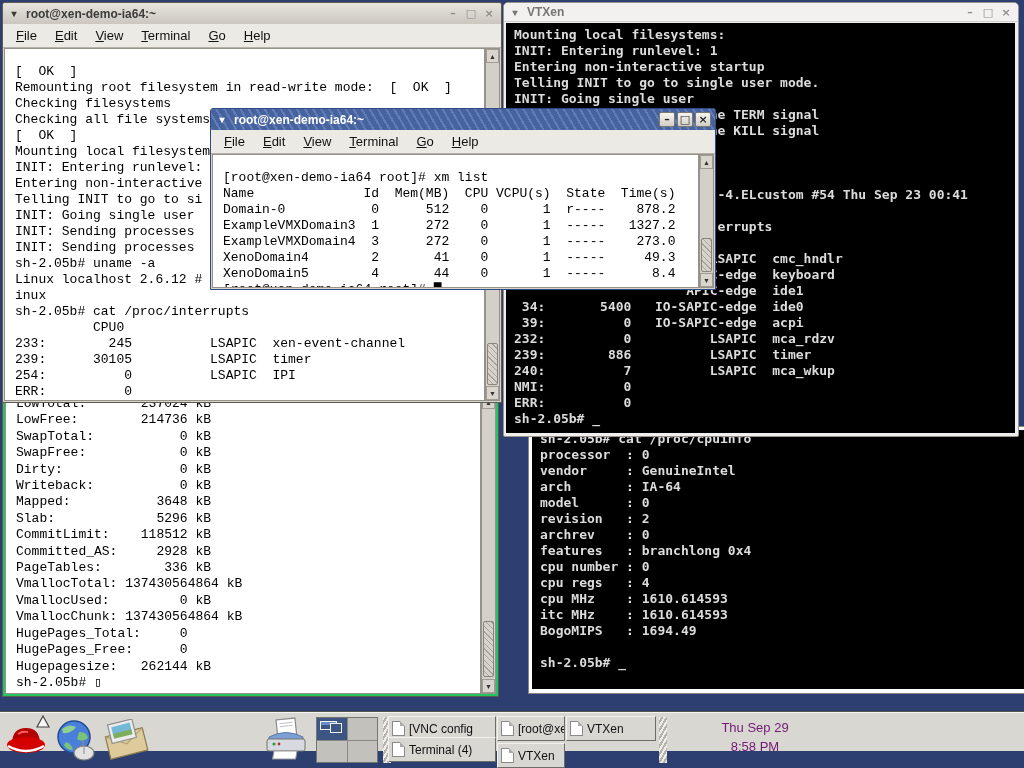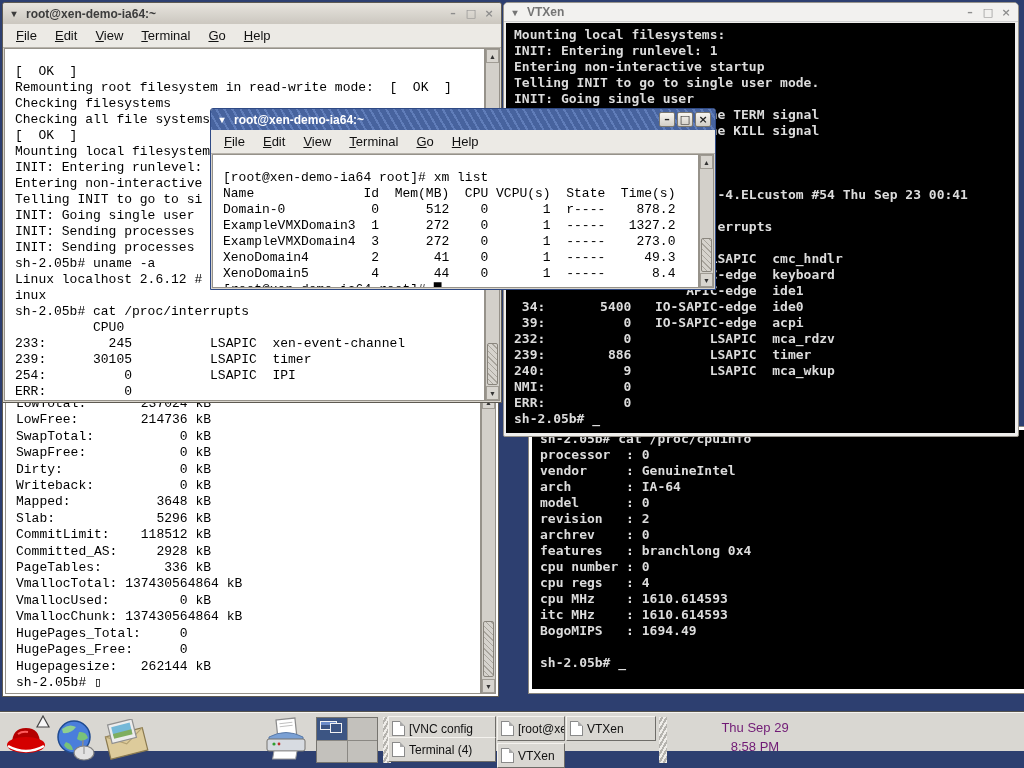--- a/index.html
+++ b/index.html
@@ -57,21 +57,21 @@
 
   #win-vtxen{left:503px;top:2px;width:516px;height:435px;z-index:4;
              background:#f0efed;border:1px solid #98948c;border-radius:5px 5px 2px 2px;}
   #win-vtxen .console-content{top:20px;left:2px;right:3px;bottom:3px;padding:4px 0 0 8px;}
 
   #win-cpuinfo{left:528px;top:426px;width:512px;height:268px;z-index:3;
                background:#ffffff;border:1px solid #8a867e;}
   #win-cpuinfo .console-content{top:3px;left:3px;right:4px;bottom:4px;padding:1px 0 0 8px;}
 
   #win-meminfo{left:2px;top:391px;width:497px;height:306px;z-index:1;
-               background:#ffffff;border:1px solid #5e5a52;}
+               background:#22c55e;border:1px solid #5e5a52;}
   #win-meminfo .term-content{top:2px;left:2px;right:17px;bottom:2px;
                font:13px/16.4px "Liberation Mono",monospace;padding:1px 0 0 10px;}
   #win-meminfo .vscroll{top:2px;bottom:2px;right:2px;}
   #win-meminfo .sb-thumb{bottom:16px;height:56px;}
 
   
   #panel{position:absolute;left:0;top:712px;width:1024px;height:39px;background:#d9d7d2;
          border-top:1px solid #f6f4f0;box-shadow:0 -1px 0 #55534f;z-index:10;}
   .launcher{position:absolute;top:2px;width:48px;height:50px;display:flex;
             align-items:center;justify-content:center;}
@@ -137,21 +137,21 @@
       <div class="tline"> </div>
       <div class="tline">                          errupts</div>
       <div class="tline"> </div>
       <div class="tline">                         LSAPIC  cmc_hndlr</div>
       <div class="tline">                      APIC-edge  keyboard</div>
       <div class="tline">                      APIC-edge  ide1</div>
       <div class="tline"> 34:       5400   IO-SAPIC-edge  ide0</div>
       <div class="tline"> 39:          0   IO-SAPIC-edge  acpi</div>
       <div class="tline">232:          0          LSAPIC  mca_rdzv</div>
       <div class="tline">239:        886          LSAPIC  timer</div>
-      <div class="tline">240:          9          LSAPIC  mca_wkup</div>
+      <div class="tline">240:          7          LSAPIC  mca_wkup</div>
       <div class="tline">NMI:          0</div>
       <div class="tline">ERR:          0</div>
       <div class="tline">sh-2.05b# _</div>
     </div>
 </div>
 
 <div class="window" id="win-cpuinfo">
   <div class="console-content">
       <div class="tline">sh-2.05b# cat /proc/cpuinfo</div>
       <div class="tline">processor  : 0</div>

